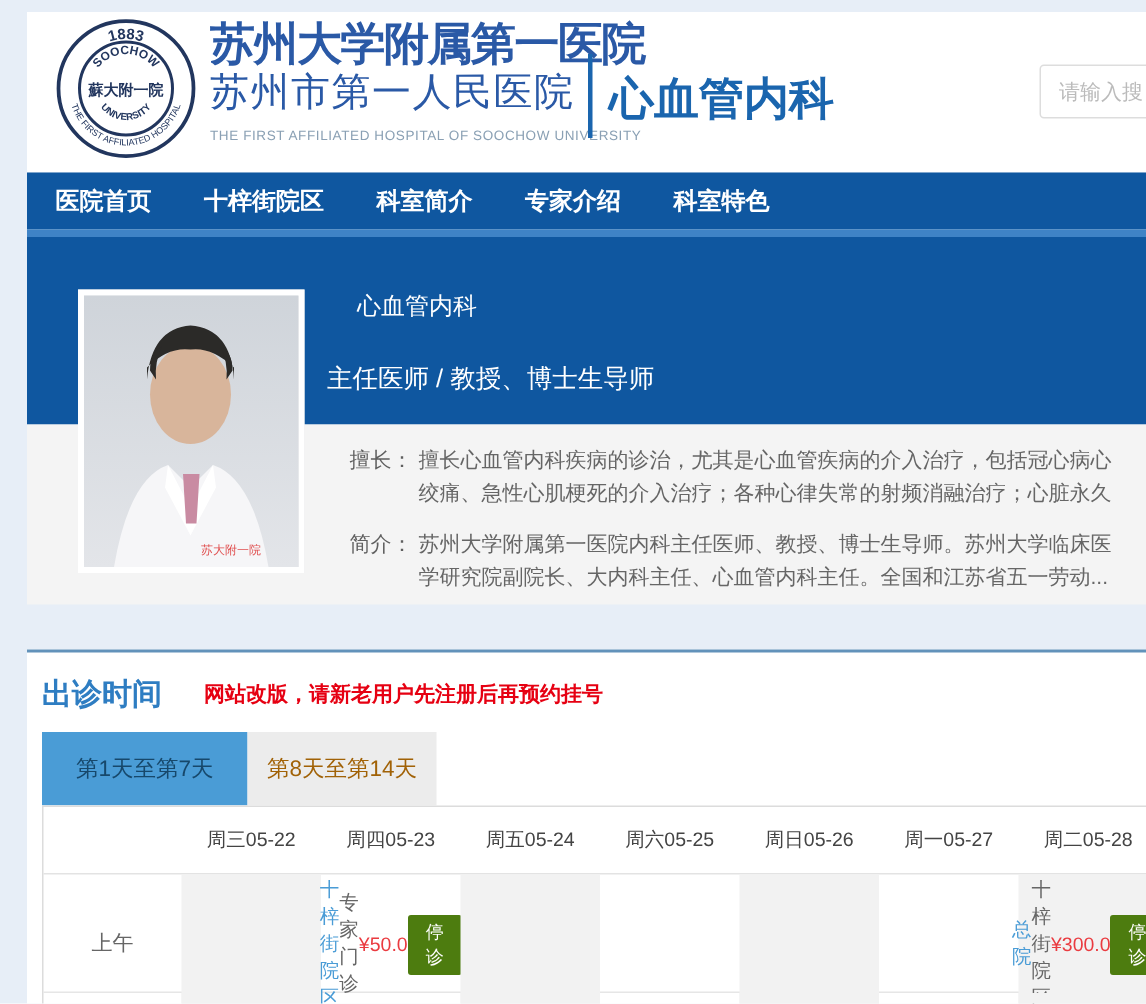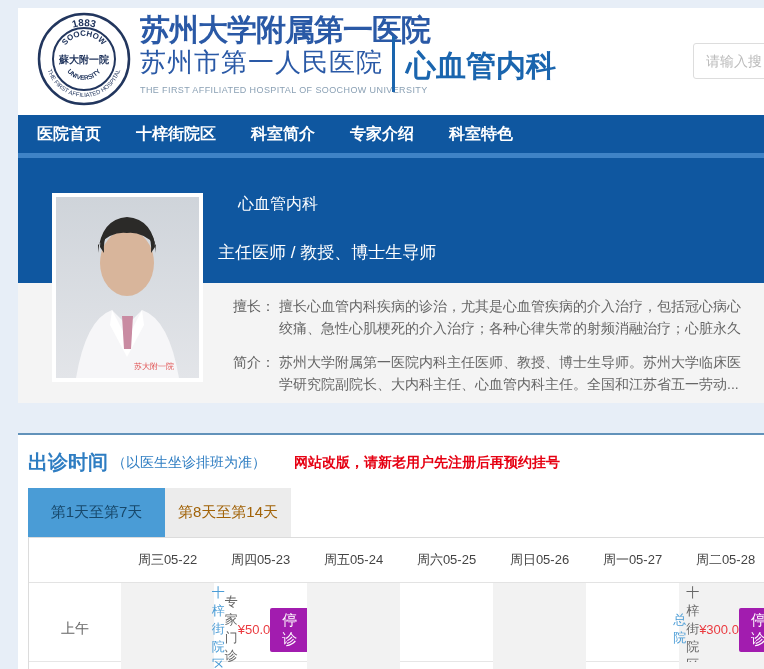--- a/index.html
+++ b/index.html
@@ -52,21 +52,21 @@
   .thead { height:45px; border-bottom:1px solid #e3e3e3; }
   .th { display:flex; align-items:center; justify-content:center; font-size:13px; color:#444; }
   .trow { height:79px; border-bottom:1px solid #e6e6e6; }
   .trow.partial { height:40px; border-bottom:none; }
   .td { display:flex; align-items:center; justify-content:center; font-size:13px; }
   .td.alt { background:#f2f2f2; }
   .time-cell { color:#666; font-size:14px; }
   .clinic { color:#4a9cd6; margin:1px 0; cursor:pointer; }
   .ctype { color:#666; margin:1px 0; }
   .price { color:#ea3b40; margin:1px 0; }
-  .status-btn { background:#a21caf; color:#fff; font-size:15px; padding:3px 12px; border-radius:2px; margin-top:2px; cursor:pointer; }
+  .status-btn { background:#4d7c0f; color:#fff; font-size:12px; padding:3px 12px; border-radius:2px; margin-top:2px; cursor:pointer; }
 </style>
 </head>
 <body>
 
 <div class="stage">
 
   <div class="header-panel">
     <svg class="seal" viewBox="0 0 94 94">
       <circle cx="47" cy="47" r="45" fill="none" stroke="#22365e" stroke-width="2.5"></circle>
       <circle cx="47" cy="47" r="31" fill="none" stroke="#22365e" stroke-width="2"></circle>
@@ -144,21 +144,20 @@
     </div>
     <div class="info-row">
       <div class="info-label">简介：</div>
       <div class="info-text">苏州大学附属第一医院内科主任医师、教授、博士生导师。苏州大学临床医学研究院副院长、大内科主任、心血管内科主任。全国和江苏省五一劳动...</div>
     </div>
   </div>
 
   <div class="schedule-panel">
     <div class="sched-head">
       <span class="sched-title">出诊时间</span>
-      <span class="sched-sub">（以医生坐诊排班为准）</span>
       <span class="sched-notice">网站改版，请新老用户先注册后再预约挂号</span>
     </div>
 
     <div class="tabs">
       <div class="tab active">第1天至第7天</div>
       <div class="tab inactive">第8天至第14天</div>
     </div>
 
     <div class="grid-table">
       <div class="thead">

